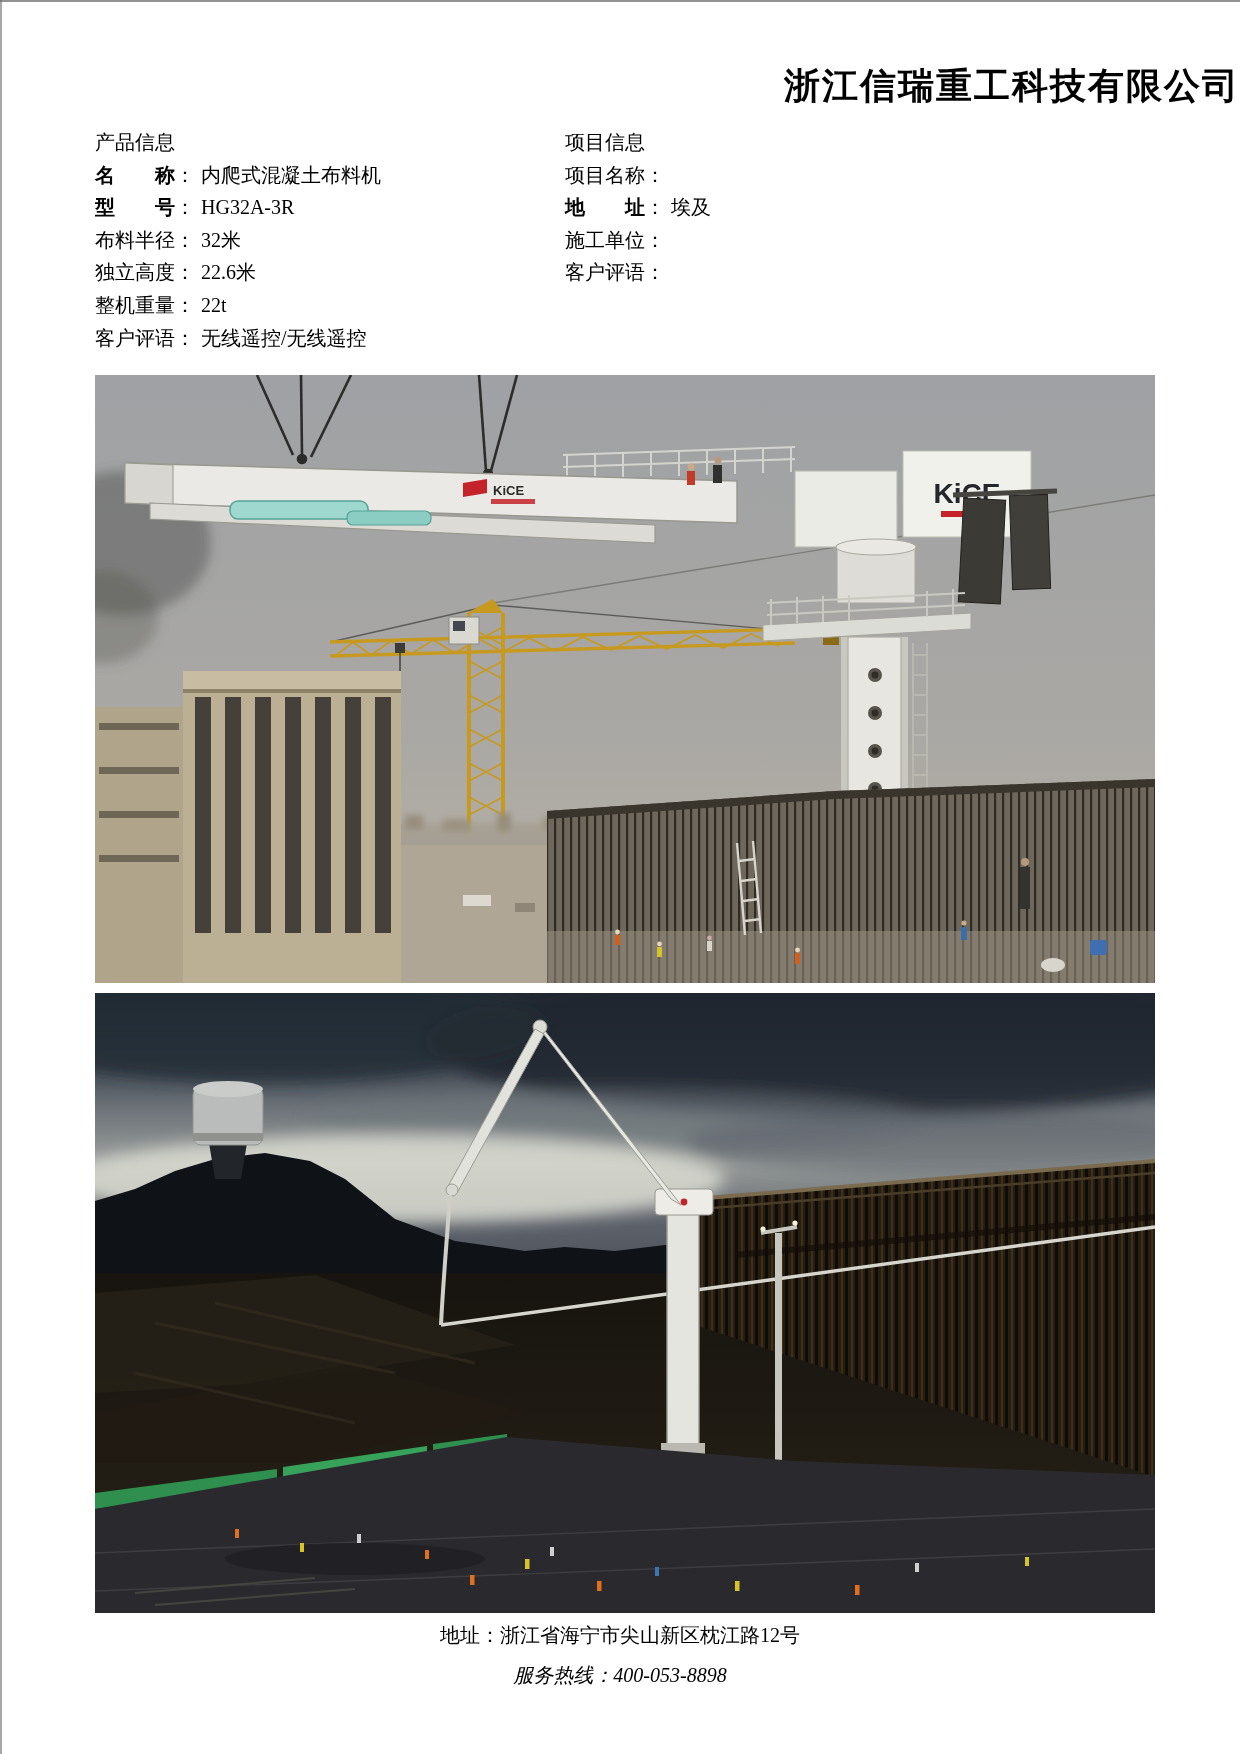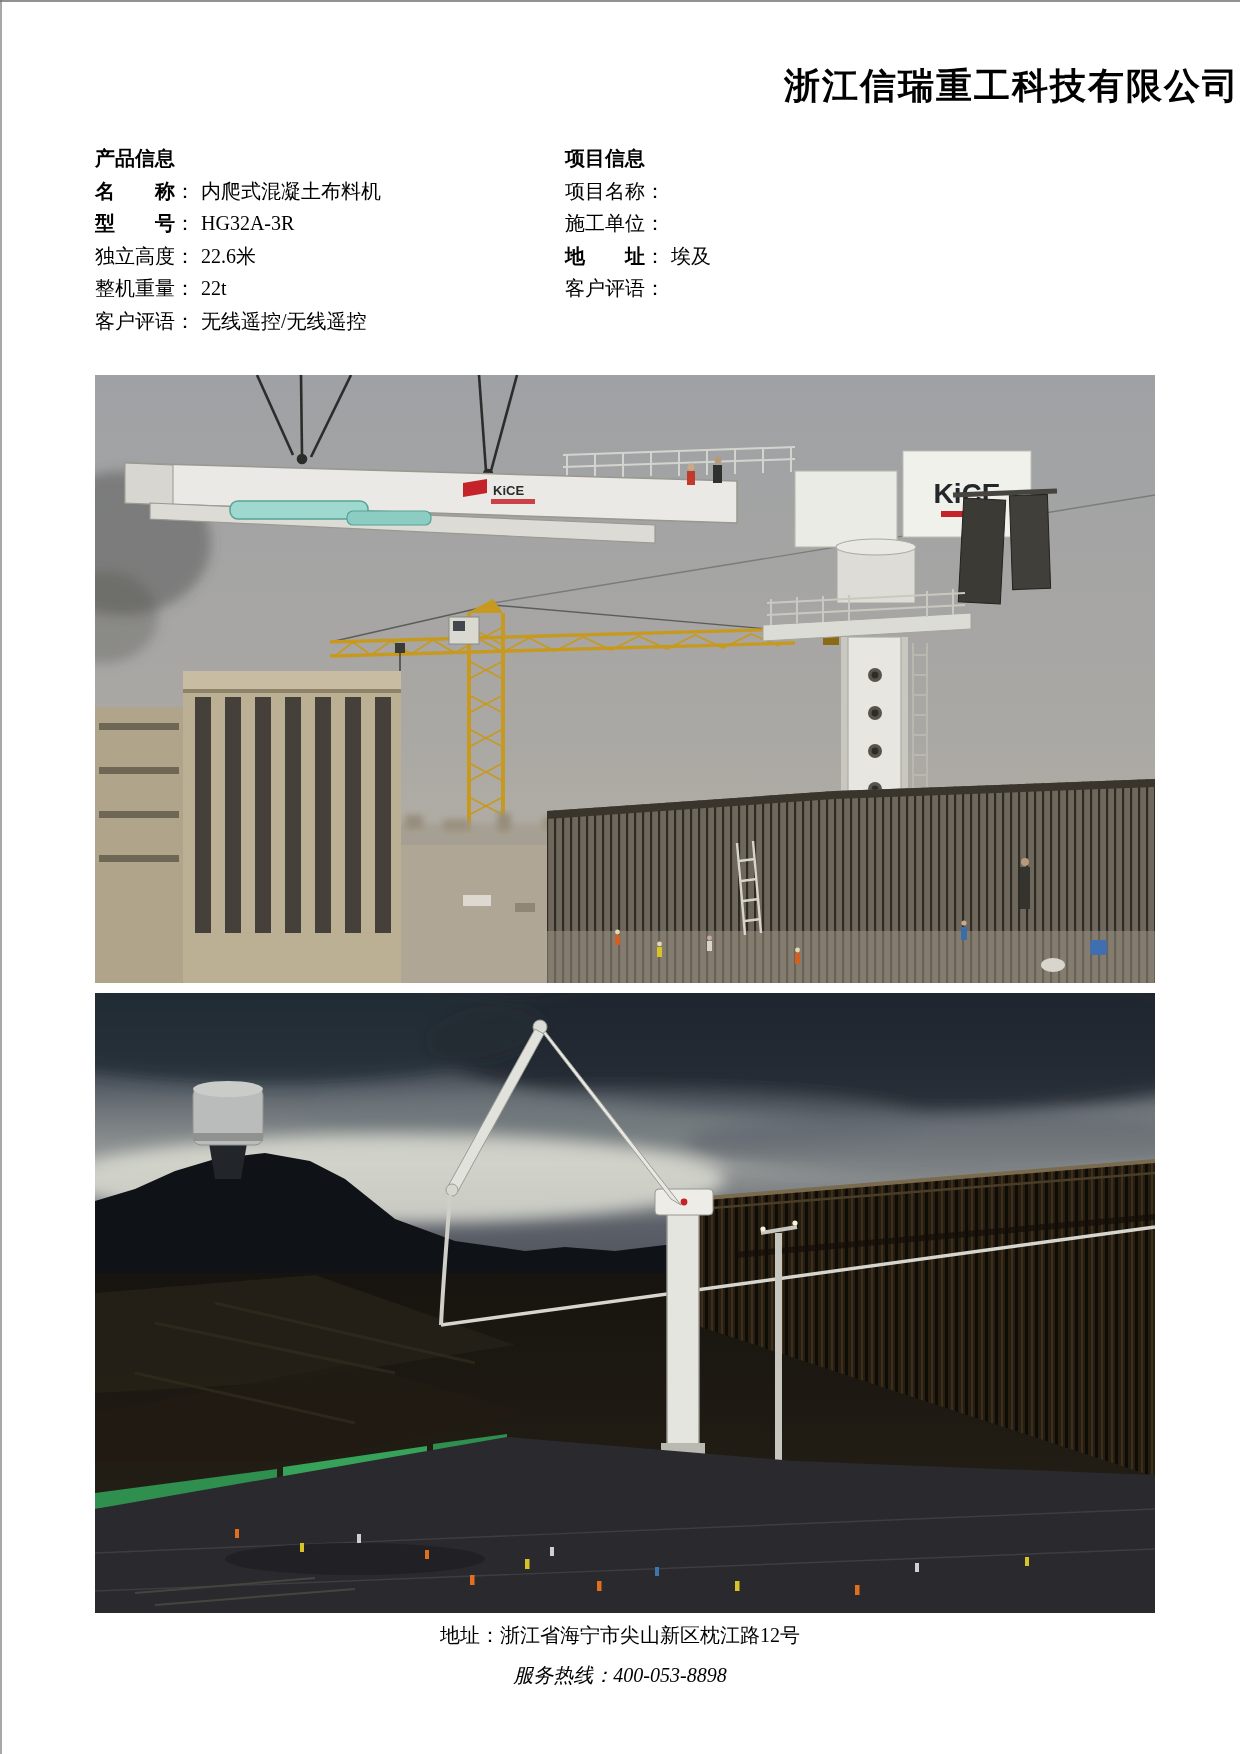--- a/index.html
+++ b/index.html
@@ -9,21 +9,21 @@
   }
   .edge-top{position:absolute;left:0;top:0;width:1240px;height:2px;background:#6e6e6e;opacity:.75;}
   .edge-left{position:absolute;left:0;top:0;width:2px;height:1754px;background:#6e6e6e;opacity:.6;}
   .title{
     position:absolute;left:0;top:62px;width:1240px;text-align:right;
     font-size:36px;font-weight:bold;letter-spacing:2px;
   }
   .info-col{position:absolute;top:126px;font-size:20px;line-height:32.6px;}
   .info-col.left{left:95px;width:430px;}
   .info-col.right{left:565px;width:430px;}
-  .info-heading{font-weight:bold;margin-top:16px;}
+  .info-heading{font-weight:normal;}
   .row{white-space:nowrap;}
   .lbl{display:inline-block;width:80px;}
   .lbl.spread{text-align:justify;text-align-last:justify;font-weight:bold;}
   .colon{display:inline-block;}
   .val{margin-left:6px;}
   .photo{position:absolute;left:95px;width:1060px;overflow:hidden;background:#737373;}
   #photo1{top:375px;height:608px;}
   #photo2{top:993px;height:620px;}
   .photo svg{display:block;width:100%;height:100%;}
   .footer-line{position:absolute;left:0;width:1240px;text-align:center;font-size:20px;}
@@ -40,40 +40,43 @@
 
 <div class="info-col left">
   <div class="info-heading">产品信息</div>
   <div class="row">
     <span class="lbl spread">名称</span><span class="colon">：</span><span class="val">内爬式混凝土布料机</span>
   </div>
   <div class="row">
     <span class="lbl spread">型号</span><span class="colon">：</span><span class="val">HG32A-3R</span>
   </div>
   <div class="row">
+    <span class="lbl">布料半径</span><span class="colon">：</span><span class="val">32米</span>
+  </div>
+  <div class="row">
     <span class="lbl">独立高度</span><span class="colon">：</span><span class="val">22.6米</span>
   </div>
   <div class="row">
     <span class="lbl">整机重量</span><span class="colon">：</span><span class="val">22t</span>
   </div>
   <div class="row">
     <span class="lbl">客户评语</span><span class="colon">：</span><span class="val">无线遥控/无线遥控</span>
   </div>
 </div>
 
 <div class="info-col right">
   <div class="info-heading">项目信息</div>
   <div class="row">
     <span class="lbl">项目名称</span><span class="colon">：</span><span class="val"></span>
   </div>
   <div class="row">
+    <span class="lbl spread">地址</span><span class="colon">：</span><span class="val">埃及</span>
+  </div>
+  <div class="row">
     <span class="lbl">施工单位</span><span class="colon">：</span><span class="val"></span>
-  </div>
-  <div class="row">
-    <span class="lbl spread">地址</span><span class="colon">：</span><span class="val">埃及</span>
   </div>
   <div class="row">
     <span class="lbl">客户评语</span><span class="colon">：</span><span class="val"></span>
   </div>
 </div>
 
 <div class="photo" id="photo1">
 <svg viewBox="0 0 1060 608" preserveAspectRatio="none">
   <defs>
     <linearGradient id="sky1" x1="0" y1="0" x2="0" y2="1">

